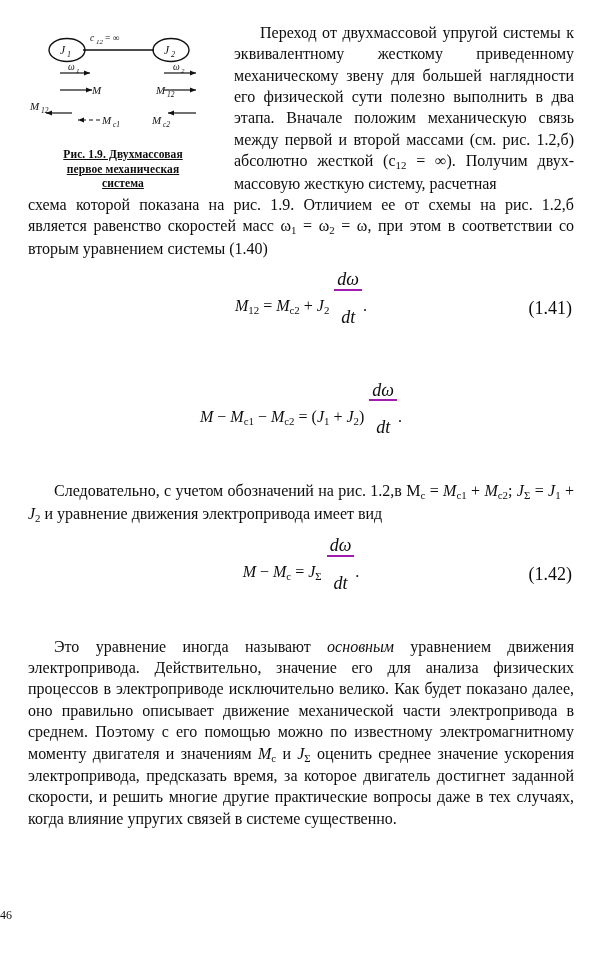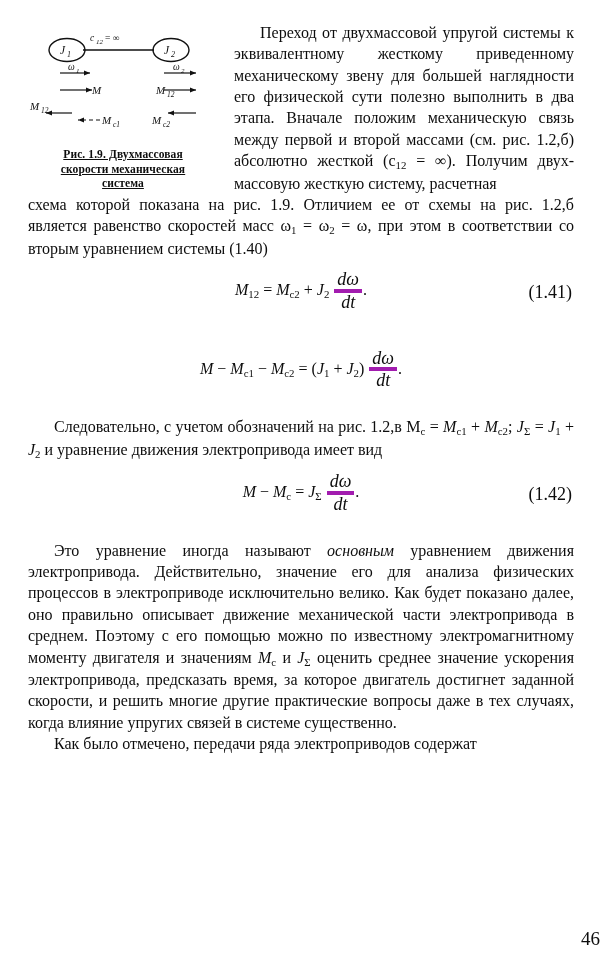--- a/index.html
+++ b/index.html
@@ -95,36 +95,35 @@
     margin: 0 1px;
     position: relative;
     top: -1px;
   }
   .frac .num {
     display: block;
     padding: 0 3px;
   }
   .frac .den {
     display: block;
-    border-top: 4px solid #a21caf;
-    padding: 0 3px;
+    border-top: 2px solid #a21caf;
+    padding: 17px 3px;
   }
   sub.vn { font-size: 0.68em; vertical-align: -0.28em; font-style: normal;}
   i.v { font-style: italic; }
   .up { font-style: normal; }
 
   
   .page-number {
     position: absolute;
     left: 0;
     right: 0;
     top: 908px;
-    text-align: right;
-    font-size: 19px;
-    margin-top: 20px;
+    text-align: left;
+    font-size: 12px;
   }
   .clearfix::after{content:"";display:block;clear:both;}
 </style>
 </head>
 <body>
 
 <div class="page">
   <div class="content">
 
     <div class="clearfix">
@@ -177,21 +176,21 @@
             <text x="85" y="99" font-family="Liberation Serif, serif" font-size="7.5" font-style="italic" fill="#111">c1</text>
 
             <line x1="168" y1="85" x2="140" y2="85" stroke="#111" stroke-width="1.2"></line>
             <polygon points="140,85 146,82.6 146,87.4" fill="#111"></polygon>
             <text x="124" y="96" font-family="Liberation Serif, serif" font-size="11" font-style="italic" fill="#111">M</text>
             <text x="135" y="99" font-family="Liberation Serif, serif" font-size="7.5" font-style="italic" fill="#111">c2</text>
           </svg>
         </div>
         <div class="fig-caption">
           <span>Рис. 1.9. Двухмассовая</span><br>
-          <span>скорости механическая</span><br>
+          <span>первое механическая</span><br>
           <span>система</span>
         </div>
       </div>
 
       <p class="body-text"><span>Переход от двухмассовой упругой сис­темы к эквивалентному жесткому приве­денному механическому звену для боль­шей наглядности его физической сути по­лезно выполнить в два этапа. Вначале по­ложим механическую связь между первой и второй массами (см. рис. 1.2,б) абсо­лютно жесткой (c</span><sub class="vn">12</sub><span> = ∞). Получим двух­массовую жесткую систему, расчетная</span></p>
     </div>
 
     <p class="body-text cont"><span>схема которой показана на рис. 1.9. Отличием ее от схемы на рис. 1.2,б является равенство скоростей масс ω</span><sub class="vn">1</sub> = ω<sub class="vn">2</sub><span> = ω, при этом в соответствии со вторым уравнением системы (1.40)</span></p>
 
     <div class="formula-row">
@@ -237,18 +236,17 @@
         <i class="v">J</i><sub class="vn">Σ</sub>
         <span class="frac"><span class="num">dω</span><span class="den">dt</span></span><span class="up">.</span>
       </span>
       <span class="eqno">(1.42)</span>
     </div>
 
     <div class="gap"></div>
 
     <p class="body-text"><span>Это уравнение иногда называют <i>основным</i> уравнением движе­ния электропривода. Действительно, значение его для анализа физических процессов в электроприводе исключительно велико. Как будет показано далее, оно правильно описывает движение механической части электропривода в среднем. Поэтому с его помощью можно по известному электромагнитному моменту двигателя и значениям <i>M</i><sub class="vn">c</sub> и <i>J</i><sub class="vn">Σ</sub> оценить среднее значение ускоре­ния электропривода, предсказать время, за которое двигатель до­стигнет заданной скорости, и решить многие другие практичес­кие вопросы даже в тех случаях, когда влияние упругих связей в системе существенно.</span></p>
 
-    <p class="body-text">Как было отмечено, передачи ряда электроприводов содержат</p>
 
   </div>
 
   <div class="page-number">46</div>
 </div>
 
 </body></html>

